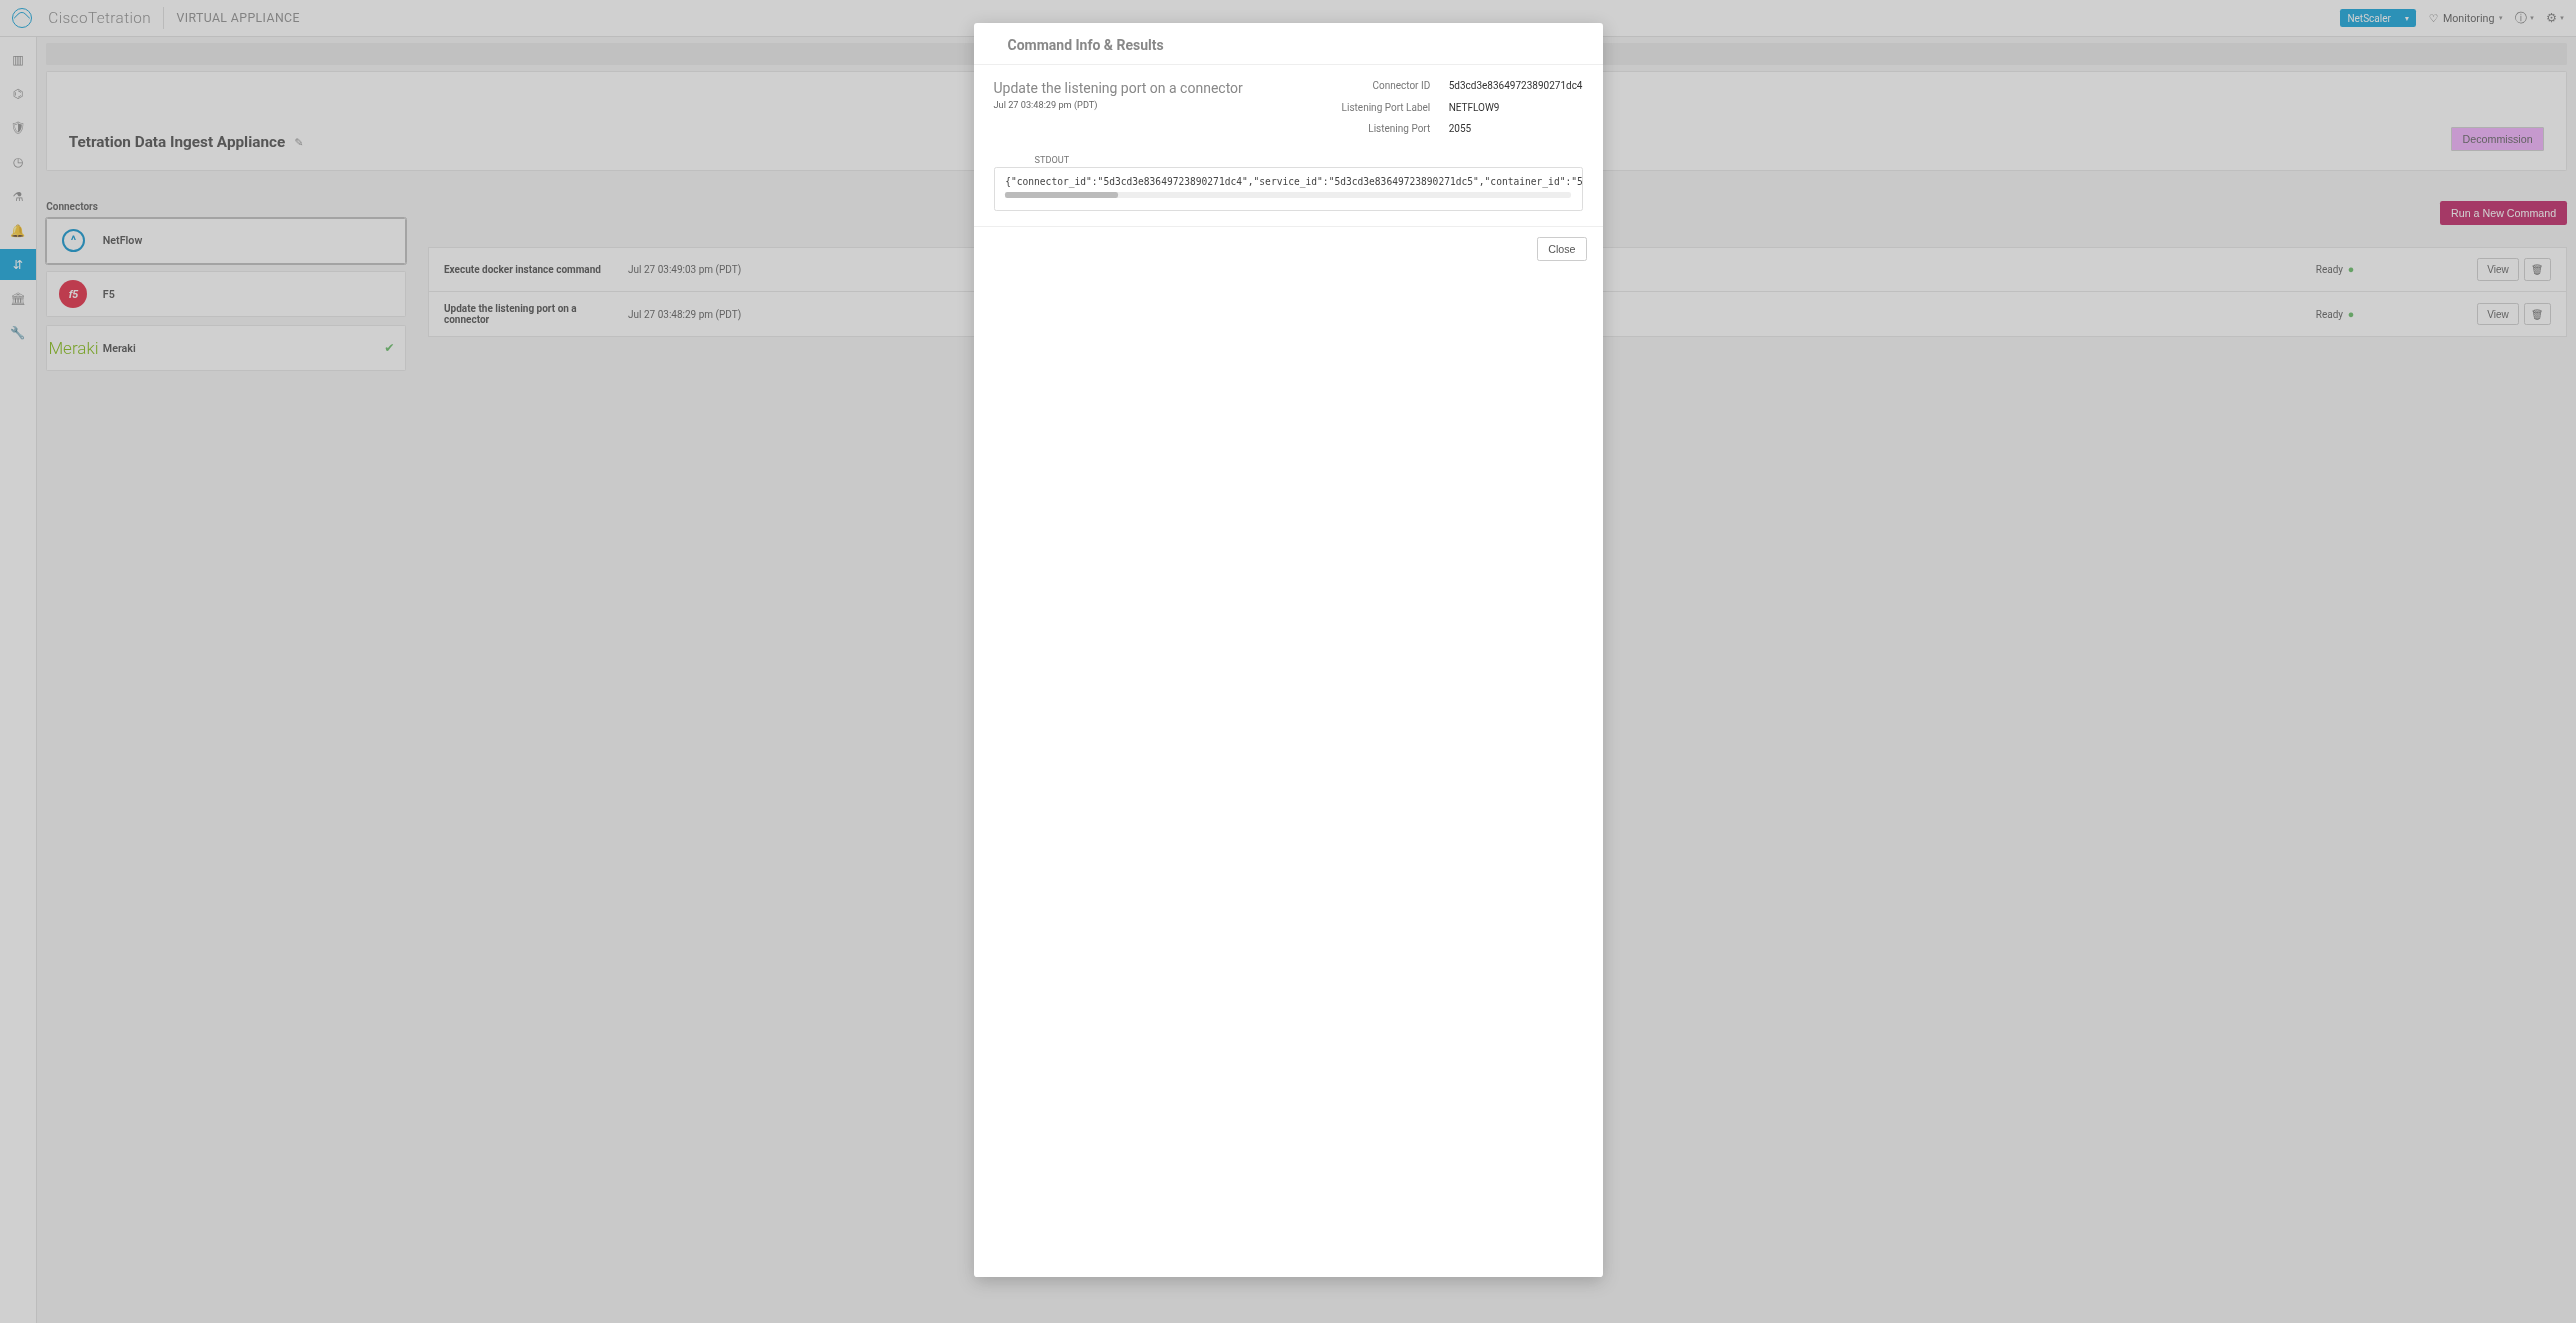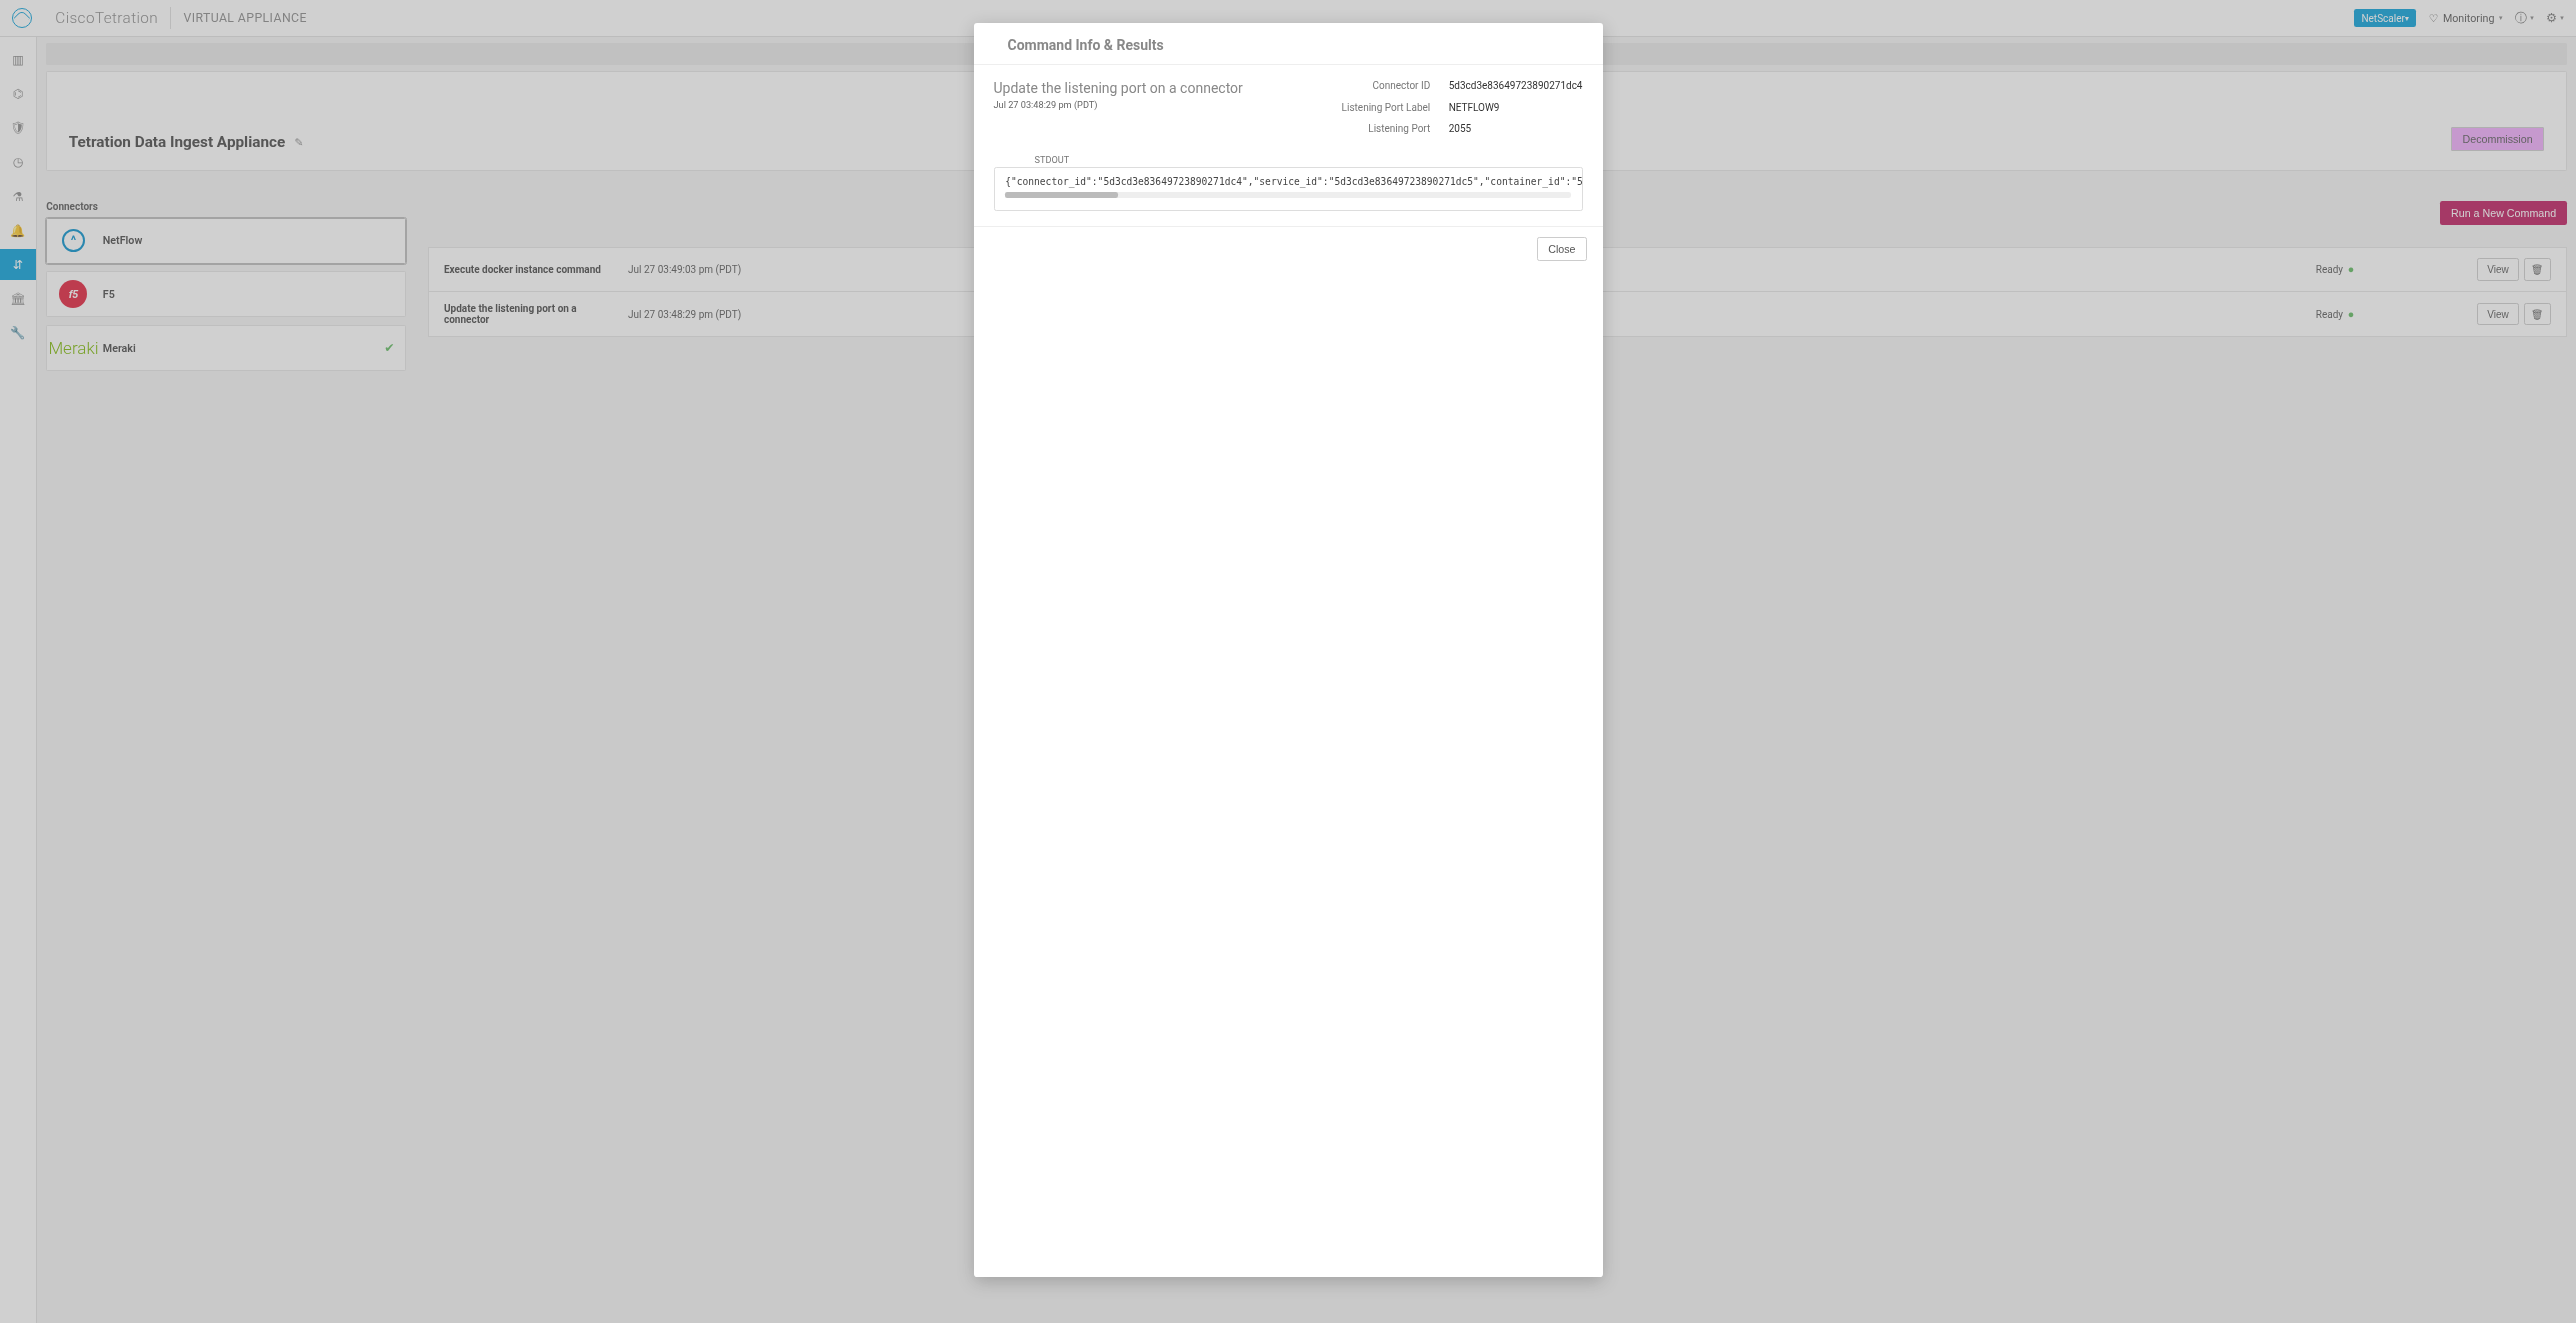--- a/index.html
+++ b/index.html
@@ -1,26 +1,26 @@
 <!DOCTYPE html>
 <html style="font-size:12.3px"><head>
 <meta charset="utf-8">
 <style>
   * { box-sizing: border-box; margin: 0; padding: 0; }
   html, body { width: 100%; height: 100%; font-family: -apple-system, BlinkMacSystemFont, "Segoe UI", Roboto, Helvetica, Arial, sans-serif; background:#f5f5f5; color:#333; }
   .topbar { position:fixed; top:0; left:0; right:0; height:37px; background:#fff; border-bottom:0.8px solid #e0e0e0; display:flex; align-items:center; padding:0 12.3px; z-index:10; }
-  .logo-wrap { display:flex; align-items:center; gap:23px; }
+  .logo-wrap { display:flex; align-items:center; gap:16px; }
   .logo-circle { width:20px; height:20px; border:1.5px solid #049fd9; border-radius:50%; position:relative; display:flex; align-items:center; justify-content:center; }
   .logo-circle::before { content:""; width:10.7px; height:10.7px; border-left:1.5px solid #049fd9; border-top:1.5px solid #049fd9; border-radius:50% 0 0 0; transform:rotate(45deg);}
   .brand { font-size:15.3px; color:#888; font-weight:300; letter-spacing:0.4px; }
   .brand .hi { font-style:italic; }
   .vert-sep { width:0.8px; height:21.5px; background:#ddd; margin:0 12.3px; }
   .virt { font-size:12.3px; color:#888; font-weight:400; letter-spacing:0.4px; }
   .top-right { margin-left:auto; display:flex; align-items:center; gap:12.3px; }
-  .tenant-pill { background:#049fd9; color:#fff; font-size:10px; padding:3.1px 7.7px; border-radius:2.3px; display:flex; align-items:center; gap:0; }
+  .tenant-pill { background:#049fd9; color:#fff; font-size:10px; padding:3.1px 7.7px; border-radius:2.3px; display:flex; align-items:center; gap:14px; }
   .tenant-pill .caret { font-size:7.7px; }
   .mon-link { color:#555; font-size:10.7px; display:flex; align-items:center; gap:4.6px; }
   .top-icon { color:#777; font-size:12.3px; display:flex; align-items:center; gap:3.1px; }
   .caret-sm { font-size:7px; color:#888; }
   .sidebar { position:fixed; top:37px; bottom:0; left:0; width:37px; background:#fff; border-right:0.8px solid #e0e0e0; display:flex; flex-direction:column; align-items:center; padding-top:7.7px; gap:3.1px; z-index:9; }
   .side-item { width:100%; height:31px; display:flex; align-items:center; justify-content:center; color:#888; font-size:12.3px; }
   .side-item.active { background:#049fd9; color:#fff; }
   .content { position:absolute; top:37px; left:37px; right:0; bottom:0; padding:6.1px 9.2px 31px 9.2px; overflow:auto; }
   .ribbon { height:21.5px; background:#e8e8e8; border-radius:1.5px; margin-bottom:6.1px; }
   .card { background:#fff; border:0.8px solid #e5e5e5; border-radius:1.5px; }

